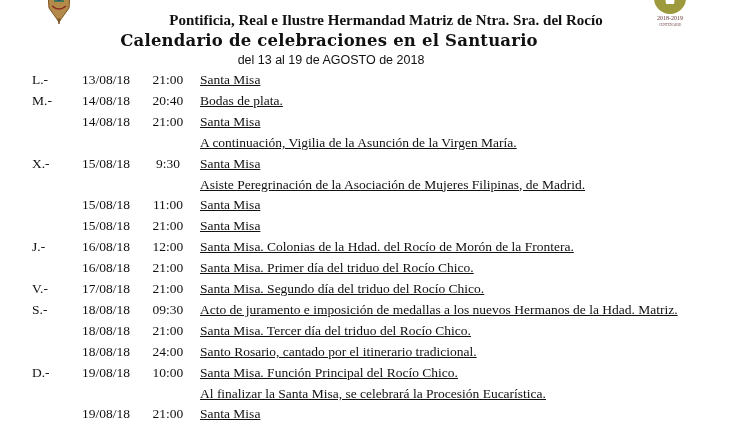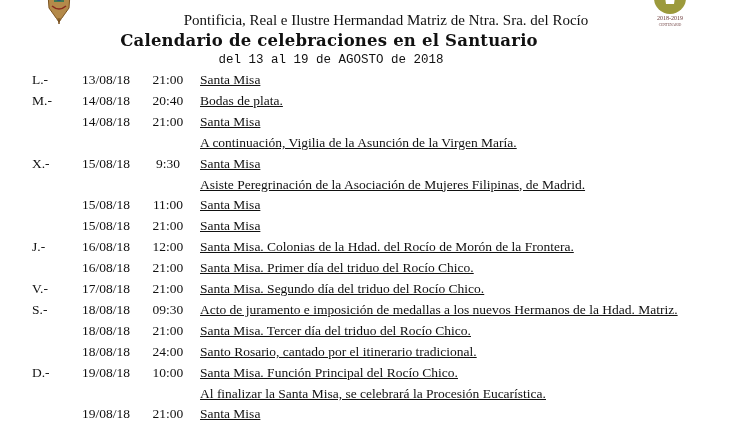--- a/index.html
+++ b/index.html
@@ -1,24 +1,24 @@
 <!DOCTYPE html>
 <html><head>
 <meta charset="utf-8">
 <style>
   html, body { margin: 0; padding: 0; background: #ffffff; }
   body { width: 750px; height: 430px; position: relative; overflow: hidden; color: #111; }
   .logo-left { position: absolute; left: 44px; top: -8px; width: 30px; height: 34px; }
   .logo-right { position: absolute; left: 652px; top: -10px; width: 36px; height: 40px; }
   .hdr1 { position: absolute; left: 0; width: 750px; top: 12px; text-align: center;
-          font-family: "Liberation Serif", serif; font-weight: normal; font-size: 15px; padding-left: 22px; box-sizing: border-box; }
+          font-family: "Liberation Serif", serif; font-weight: bold; font-size: 15px; padding-left: 22px; box-sizing: border-box; }
   .hdr2 { position: absolute; left: 0; width: 636px; top: 31px; text-align: center;
           font-family: "DejaVu Serif", serif; font-weight: bold; font-size: 16.5px; letter-spacing: 0.2px; padding-left: 22px; box-sizing: border-box; }
   .hdr3 { position: absolute; left: 0; width: 604px; top: 53px; text-align: center;
-          font-family: Liberation Mono, monospace; font-size: 12.5px; padding-left: 58px; box-sizing: border-box; }
+          font-family: Liberation Sans, sans-serif; font-size: 12.5px; padding-left: 58px; box-sizing: border-box; }
   .row { position: absolute; left: 0; height: 20px; font-family: "Liberation Serif", serif; font-size: 13.5px; white-space: nowrap; }
   .row span { position: absolute; top: 0; }
   .c-day { left: 32px; }
   .c-date { left: 82px; }
   .c-time { left: 148px; width: 40px; text-align: center; font-family: Liberation Serif, serif; }
   .c-desc { left: 200px; text-decoration: underline; }
 </style>
 </head>
 <body>
 

